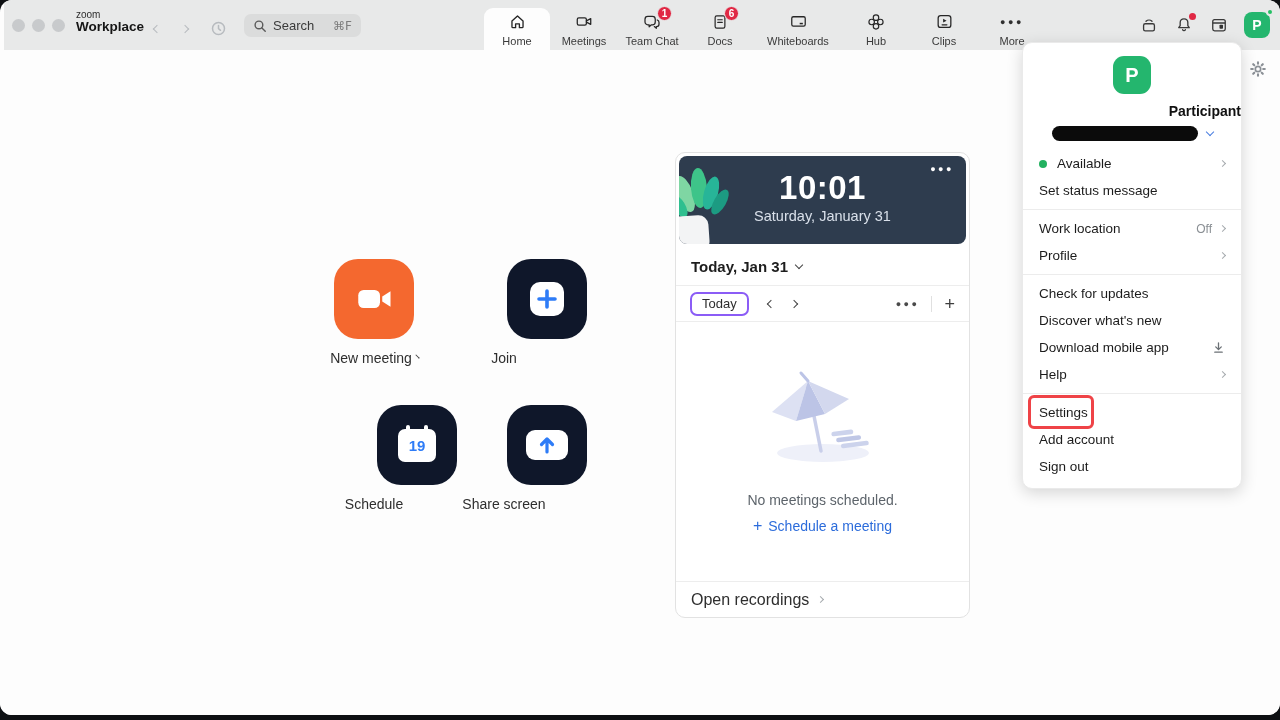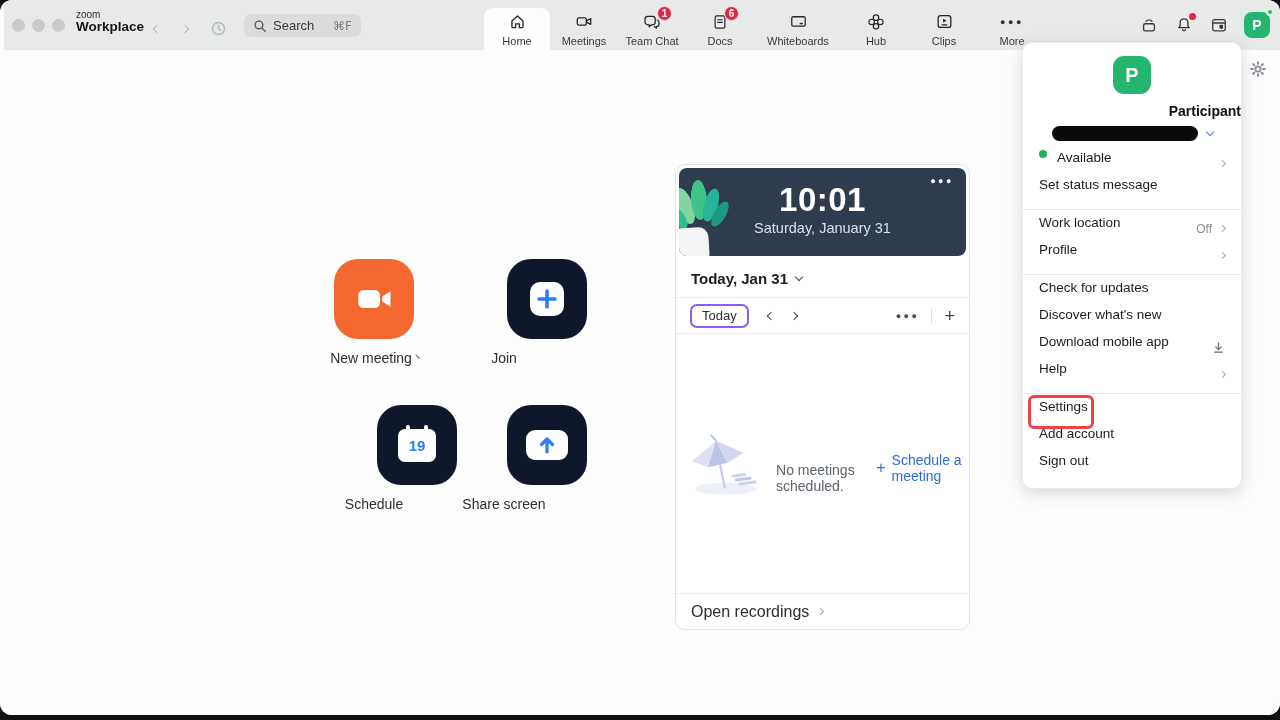--- a/index.html
+++ b/index.html
@@ -57,57 +57,57 @@
 
   
   .c { display:inline-block; width:6px; height:6px; border-top:1.6px solid #444;
        border-right:1.6px solid #444; }
   .c-r { transform:rotate(45deg); } .c-d { transform:rotate(135deg); }
   .c-l { transform:rotate(225deg); } 
   .c-gray { border-color:#a6aaae; } .c-light { border-color:#b7bbbf; } .c-blue { border-color:#4a7ee0; }
   .c-sm { width:5px; height:5px; }
 
   
-  .panel { position:absolute; left:675px; top:114px; width:295px; height:466px; background:#fff;
+  .panel { position:absolute; left:675px; top:102px; width:295px; height:466px; background:#fff;
            border:1px solid #e2e2e2; border-radius:10px; display:flex; flex-direction:column; overflow:hidden; }
   .clock { margin:3px; height:88px; border-radius:8px; background:#2e3c4e; position:relative;
            overflow:hidden; color:#fff; text-align:center; flex:none; }
   .time { font-size:33px; font-weight:700; margin-top:13px; letter-spacing:.5px; }
   .cdate { font-size:14.5px; color:#d9e0ea; margin-top:1px; }
   .cdots { position:absolute; top:8px; right:12px; color:#fff; cursor:pointer; }
   .plant { position:absolute; left:-4px; bottom:-6px; }
   .day-header { padding:11px 15px 10px; font-size:15px; font-weight:700; color:#1d1d1d; display:flex;
                 align-items:center; gap:8px; border-bottom:1px solid #ededed; cursor:pointer; flex:none; }
   .toolbar { height:36px; display:flex; align-items:center; padding:0 14px; gap:13px;
              border-bottom:1px solid #ededed; flex:none; }
   .today-btn { border:2px solid #8b5cf6; border-radius:7px; padding:2px 10px 3px; font-size:13px;
                color:#2e2e2e; cursor:pointer; background:#fff; }
   .tb-right { margin-left:auto; display:flex; align-items:center; gap:12px; }
   .vdiv { width:1px; height:16px; background:#e0e0e0; }
   .plus-glyph { font-size:18px; color:#3d3d3d; line-height:1; cursor:pointer; }
-  .empty { flex:1; display:flex; align-items:center; justify-content:center; }
+  .empty { flex:1; display:flex; flex-direction:column; align-items:center; justify-content:center; }
   .no-meet { font-size:14px; color:#5d646b; margin-top:28px; }
   .sched-link { font-size:14px; color:#2c6cdb; margin-top:9px; display:flex; align-items:center;
                 gap:6px; cursor:pointer; }
   .sched-link b { font-weight:400; font-size:16px; }
   .pfooter { border-top:1px solid #ededed; height:36px; display:flex; align-items:center; gap:9px;
              padding:0 15px; font-size:16px; color:#2e2e2e; cursor:pointer; flex:none; }
 
   .gear { position:absolute; left:1250px; top:61px; cursor:pointer; }
 
   
   .menu { position:absolute; left:1022px; top:42px; width:220px; background:#fff; border-radius:10px;
           border:1px solid #eaeaea; box-shadow:0 4px 16px rgba(0,0,0,.16); padding:13px 0 8px; z-index:30; }
   .m-avatar { width:38px; height:38px; border-radius:11px; background:#24b66e; color:#fff; font-size:20px;
               font-weight:700; display:flex; align-items:center; justify-content:center; margin:0 auto; }
   .m-name { text-align:right; font-size:14px; font-weight:700; color:#111; margin-top:9px; }
   .m-pillrow { display:flex; align-items:center; justify-content:center; gap:9px; margin-top:7px; }
   .m-pill { width:146px; height:15px; background:#0b0b0b; border-radius:8px; }
   .m-list { margin-top:9px; }
-  .m-item { height:27px; display:flex; padding:0 16px; font-size:13.5px;
+  .m-item { height:27px; display:flex; align-items:center; padding:0 16px; font-size:13.5px;
             color:#1c1c1c; cursor:pointer; position:relative; }
   .m-item .rt { margin-left:auto; display:flex; align-items:center; gap:8px; }
   .m-off { font-size:12px; color:#8a8f94; }
   .m-div { height:1px; background:#ececec; margin:5px 0; }
   .sdot { width:8px; height:8px; border-radius:50%; background:#22b15f; margin-right:10px; flex:none; }
   .settings-box { position:absolute; left:5px; top:-4px; width:66px; height:34px; background:#fff;
                   border:3px solid #ef4347; border-radius:6px; z-index:0; }
   .z1 { position:relative; z-index:1; }
 
   svg { display:block; }

